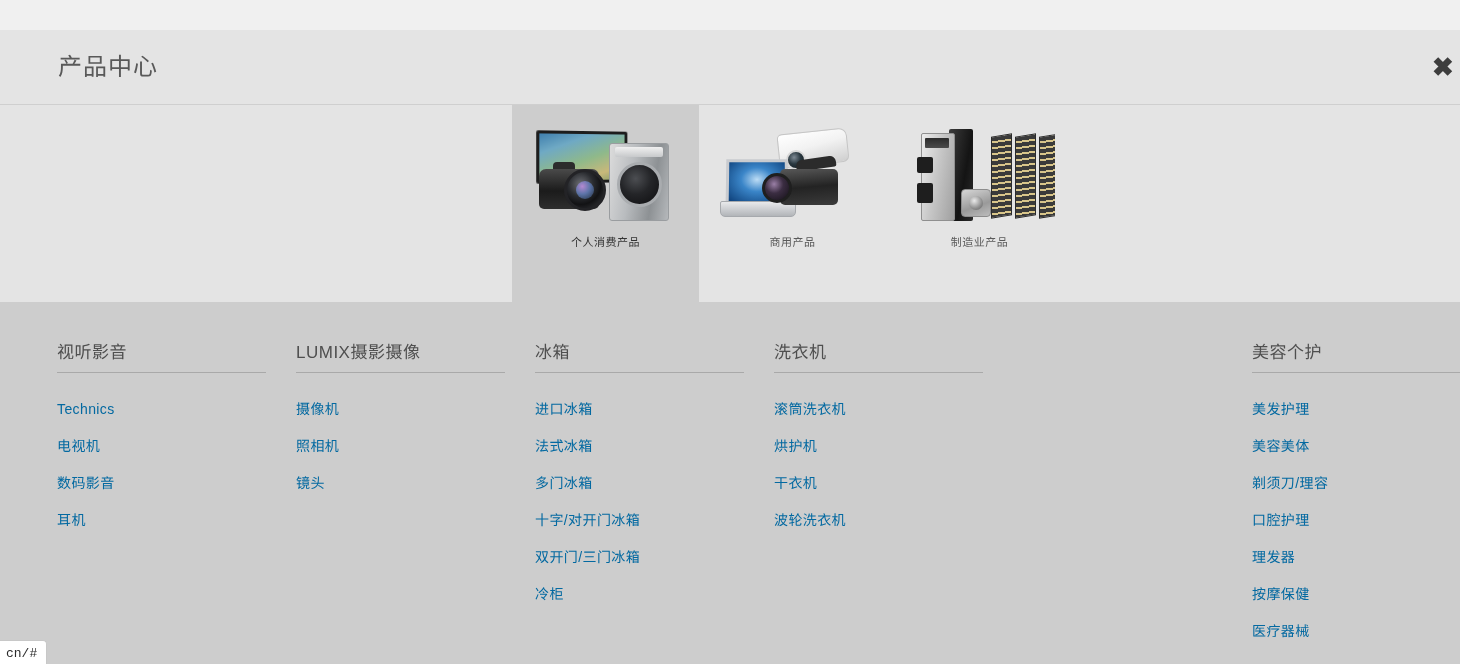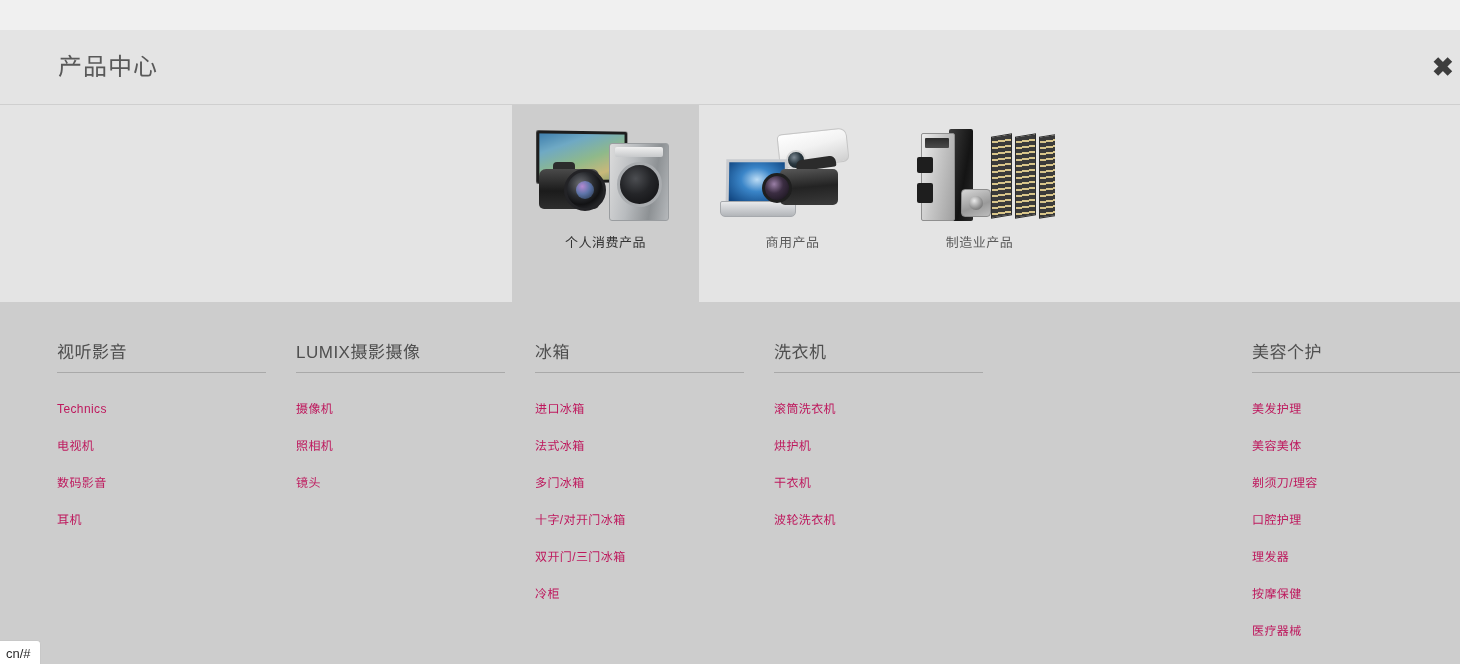--- a/index.html
+++ b/index.html
@@ -93,26 +93,25 @@
   }
   .tab.selected { background: #cdcdcd; }
   .tab-img {
     width: 150px;
     height: 112px;
     margin-bottom: 8px;
     position: relative;
     overflow: hidden;
   }
   .tab-label {
-    font-size: 13px;
+    font-size: 11px;
     color: #5a5a5a;
     line-height: 1;
     white-space: nowrap;
     letter-spacing: 0.5px;
-    font-family: Liberation Mono, monospace;
   }
   .tab.selected .tab-label { color: #333333; }
 
   
   .catarea {
     flex: 1 1 auto;
     background: #cdcdcd;
     padding: 42px 0 0 57px;
     display: flex;
     align-items: flex-start;
@@ -130,22 +129,22 @@
     margin-bottom: 8px;
     width: 209px;
     border-bottom: 1px solid #a9a9a9;
     white-space: nowrap;
     letter-spacing: 0.5px;
   }
   .col-list { list-style: none; margin-top: 18px; }
   .col-list li { margin-bottom: 0; }
   .col-link {
     display: block;
-    font-size: 12px;
-    color: #be185d;
+    font-size: 14px;
+    color: #0369a1;
     line-height: 37px;
     text-decoration: none;
     white-space: nowrap;
     cursor: pointer;
     letter-spacing: 0.4px;
   }
 
   
   .statusbar {
     position: absolute;
@@ -155,21 +154,21 @@
     padding: 2px 9px 0 6px;
     background: #ffffff;
     border: 1px solid #c8c8c8;
     border-left: none;
     border-bottom: none;
     border-radius: 0 4px 0 0;
     font-size: 13px;
     color: #2b2b2b;
     line-height: 21px;
     white-space: nowrap;
-    font-family: Liberation Sans, sans-serif;
+    font-family: Liberation Mono, monospace;
     overflow: hidden;
   }
 
   
   .art { position: absolute; }
 
   
   .t1-tv {
     left: 6px; top: 14px; width: 92px; height: 52px;
     background: linear-gradient(160deg,#3f7fae 0%,#6fa9c4 25%,#8fb98a 55%,#c8b87a 80%,#7e9a6a 100%);

